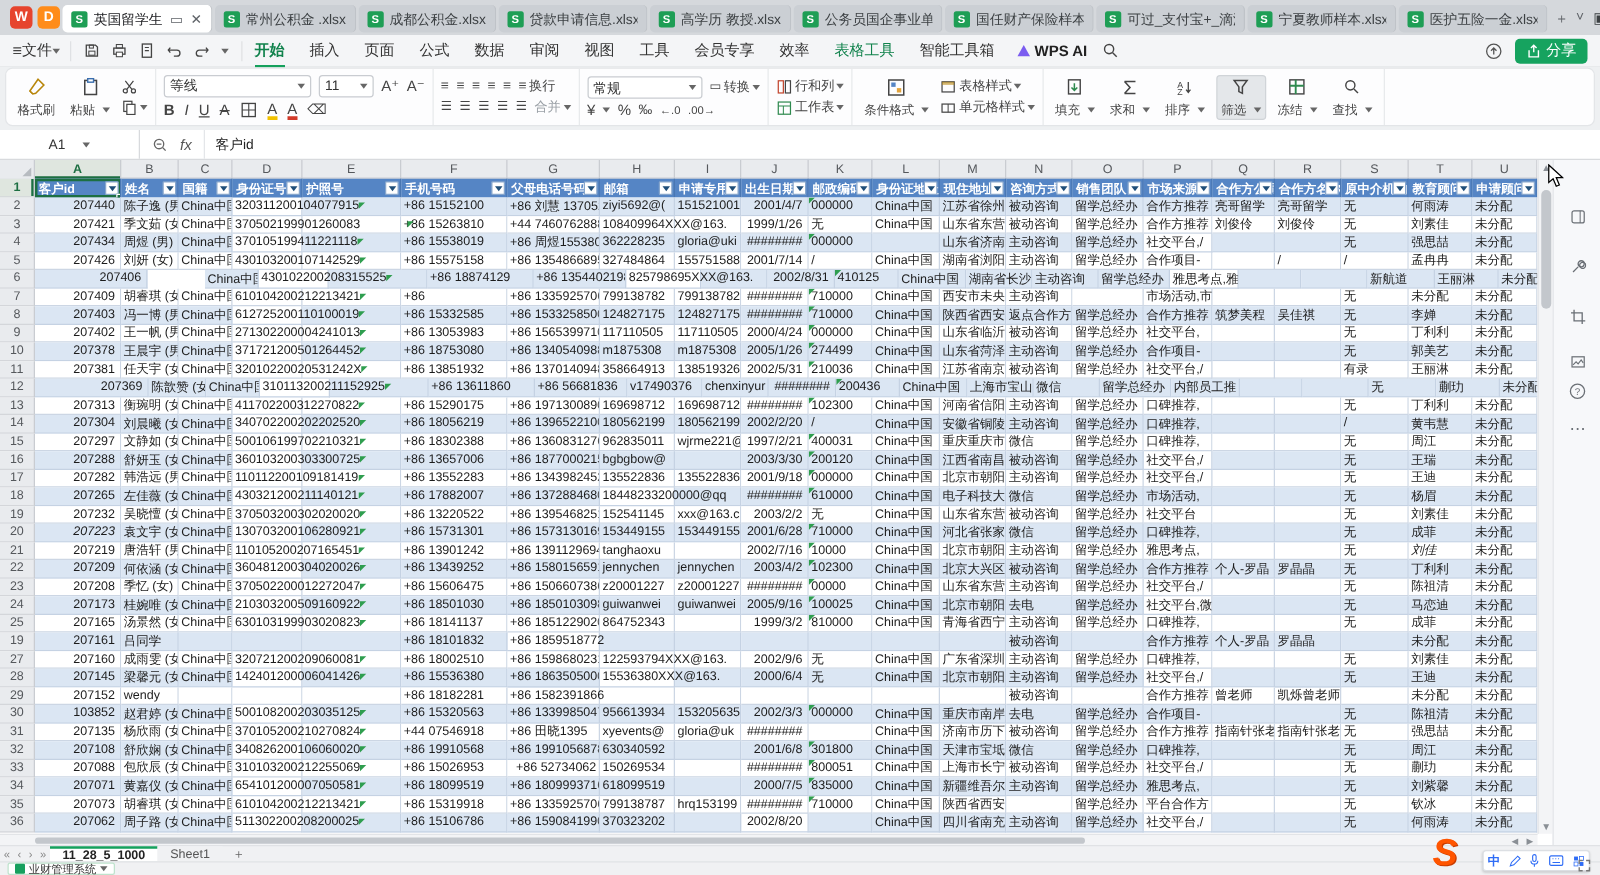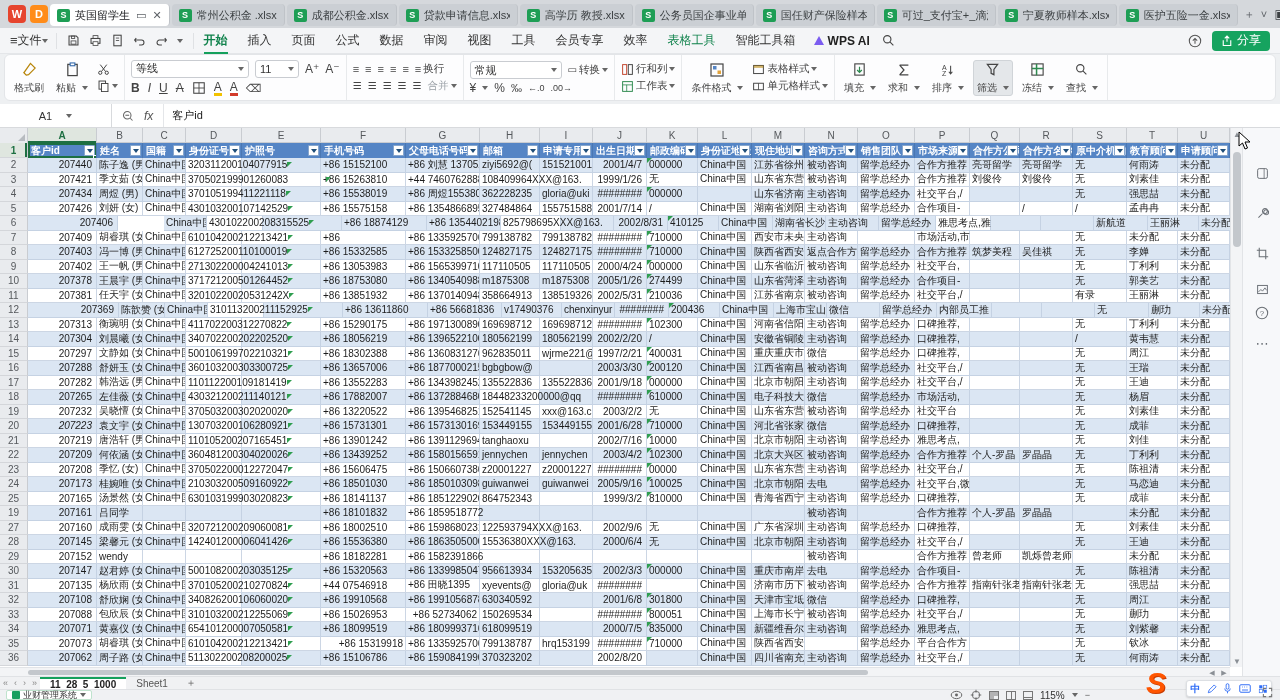--- a/index.html
+++ b/index.html
@@ -1849,21 +1849,21 @@
           <span>留学总经办</span>
         </div>
         <div class="cell" style="width: 55px;">
           <span>雅思考点,</span>
         </div>
         <div class="cell" style="width: 50px;"></div>
         <div class="cell" style="width: 53px;"></div>
         <div class="cell" style="width: 54px;">
           <span>无</span>
         </div>
-        <div class="cell" style="width: 51px;">
+        <div class="cell" style="width: 51px; font-style: italic;">
           <span>刘佳</span>
         </div>
         <div class="cell" style="width: 52px;">
           <span>未分配</span>
         </div>
       </div>
       <div class="row band">
         <div class="rownum">22</div>
         <div class="cell ra" style="width: 69px;">
           <span>207209</span>
@@ -2315,21 +2315,21 @@
         <div class="cell" style="width: 51px;">
           <span>未分配</span>
         </div>
         <div class="cell" style="width: 52px;">
           <span>未分配</span>
         </div>
       </div>
       <div class="row band">
         <div class="rownum">30</div>
         <div class="cell ra" style="width: 69px;">
-          <span>207147</span>
+          <span>103852</span>
         </div>
         <div class="cell" style="width: 46px;">
           <span>赵君婷 (女</span>
         </div>
         <div class="cell" style="width: 43px;">
           <span>China中国</span>
         </div>
         <div class="cell ovf" style="width: 56px;">
           <span>500108200203035125</span>
           <span class="gcorner"></span>
@@ -2633,21 +2633,21 @@
           <span>胡睿琪 (女</span>
         </div>
         <div class="cell" style="width: 43px;">
           <span>China中国</span>
         </div>
         <div class="cell ovf" style="width: 56px;">
           <span>610104200212213421</span>
           <span class="gcorner"></span>
         </div>
         <div class="cell" style="width: 79px;"></div>
-        <div class="cell" style="width: 85px; justify-content: flex-end;">
+        <div class="cell" style="width: 85px;">
           <span>+86 15319918</span>
         </div>
         <div class="cell" style="width: 74px;">
           <span>+86 1335925706</span>
         </div>
         <div class="cell" style="width: 60px;">
           <span>799138787</span>
         </div>
         <div class="cell" style="width: 53px;">
           <span>hrq153199</span>
@@ -2791,40 +2791,20 @@
       <span class="navarr">»</span>
       <div class="sheettab active">11_28_5_1000</div>
       <div class="sheettab">Sheet1</div>
       <span class="addsheet">＋</span>
     </div>
 <div id="statusbar">
       <div id="sysdrop">
         <span class="sys-ic"></span>
         <span>业财管理系统</span>
         <span class="carr"></span>
-      </div>
-      <div id="status-right">
-        <span>
-          <svg width="13" height="10" viewBox="0 0 16 12">
-            <ellipse cx="8" cy="6" rx="6.5" ry="4.5" fill="none" stroke="#666" stroke-width="1.2"></ellipse>
-            <circle cx="8" cy="6" r="1.8" fill="#666"></circle>
-          </svg>
-        </span>
-        <span>
-          <svg width="12" height="12" viewBox="0 0 16 16">
-            <circle cx="8" cy="8" r="5" fill="none" stroke="#666" stroke-width="1.2"></circle>
-            <path d="M8 1 v4 M8 11 v4 M1 8 h4 M11 8 h4" stroke="#666" stroke-width="1.2"></path>
-          </svg>
-        </span>
-        <span class="viewbox v1"></span>
-        <span class="viewbox v2"></span>
-        <span class="viewbox v3"></span>
-        <span id="zoomlabel">115%</span>
-        <span class="carr"></span>
-        <span>−</span>
       </div>
     </div>
 <div id="sogou">S</div>
 <div id="imebar">
       <span class="imeic">中</span>
       <span class="imeic">
         <svg width="10" height="10" viewBox="0 0 16 16">
           <path d="M2 14 l1.5-4.5 8-8 3 3-8 8z" fill="none" stroke="#2e6cf6" stroke-width="1.4"></path>
         </svg>
       </span>

